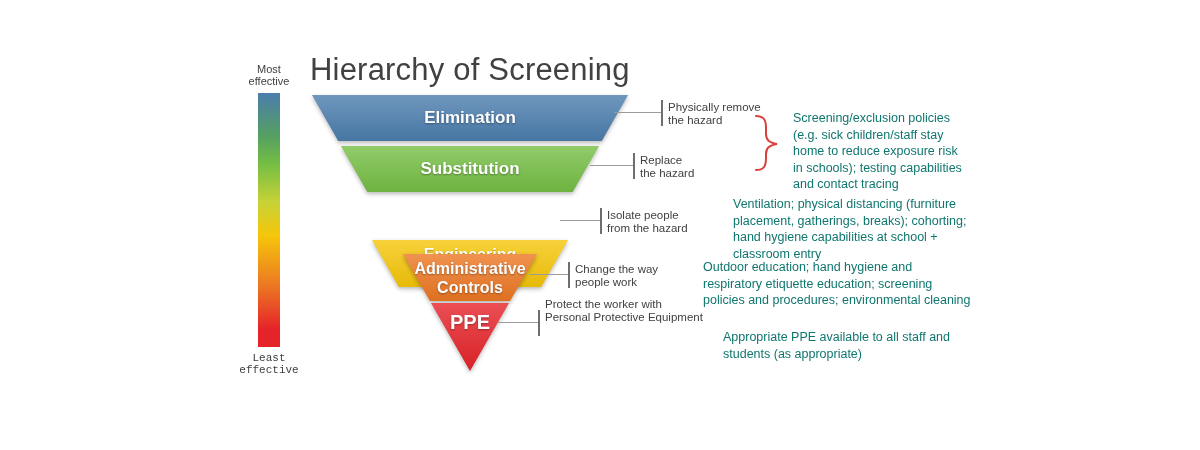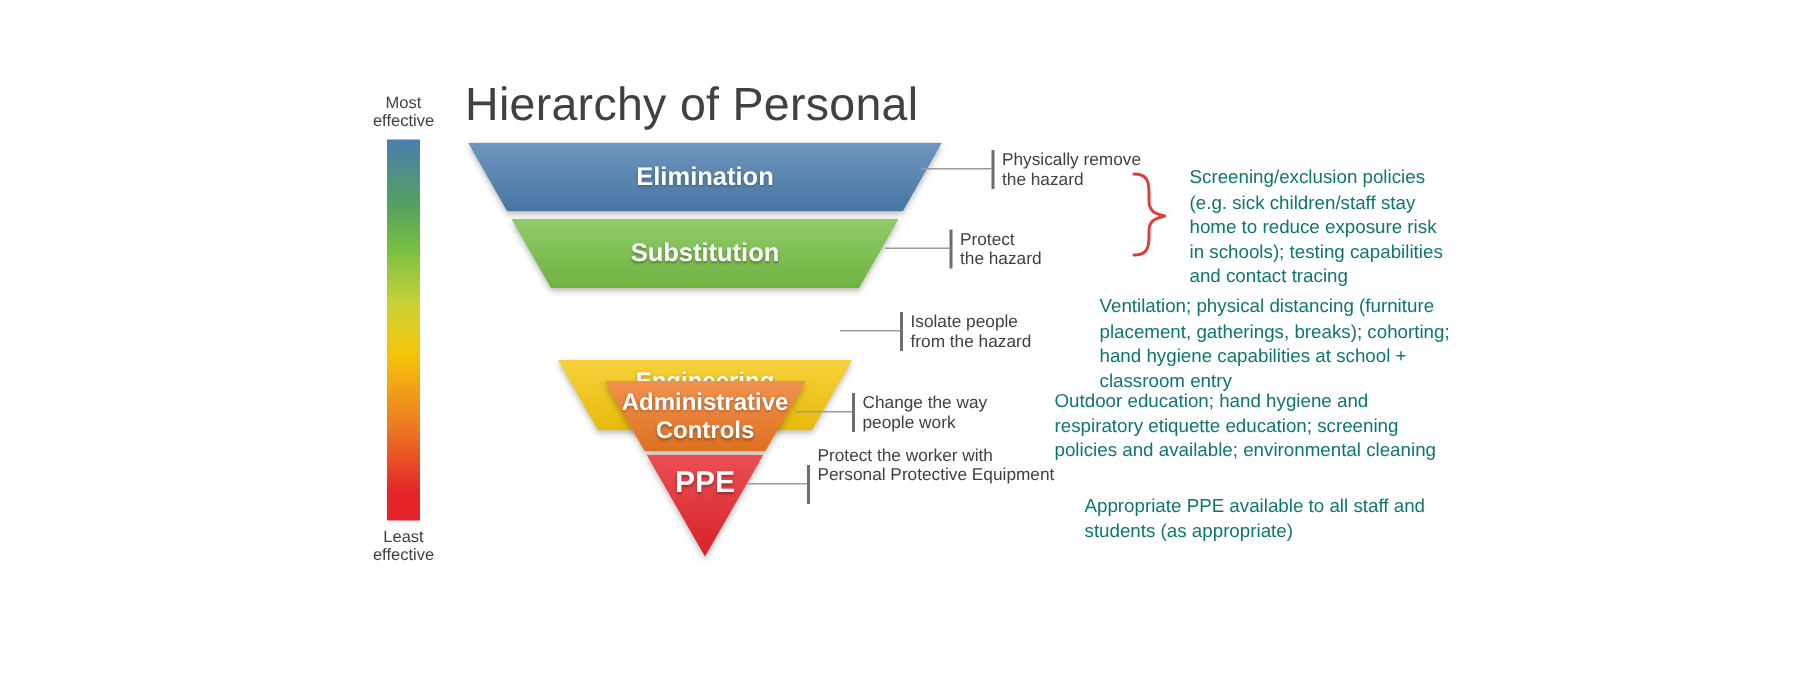--- a/index.html
+++ b/index.html
@@ -31,21 +31,21 @@
   }
   .scale-label {
     position: absolute;
     width: 64px;
     text-align: center;
     font-size: 11px;
     line-height: 12px;
     color: #414042;
   }
   .scale-top { left: 237px; top: 63px; }
-  .scale-bottom { left: 237px; top: 352px; }
+  .scale-bottom { left: 237px; top: 352px; font-family: Liberation Mono, monospace; }
 
   
   .band-wrap { position: absolute; filter: drop-shadow(0 2px 2px rgba(0,0,0,0.28)); }
   .band {
     width: 100%; height: 100%;
     display: flex; align-items: center; justify-content: center;
     text-align: center;
     color: #ffffff;
     font-weight: bold;
     text-shadow: 0 1px 2px rgba(0,0,0,0.35);
@@ -85,21 +85,21 @@
     line-height: 16.5px;
     color: #0f766e;
   }
   .brace { position: absolute; left: 751px; top: 112px; }
 </style>
 </head>
 <body>
 
 <div class="canvas">
 
-  <div class="page-title">Hierarchy of Personal</div>
+  <div class="page-title">Hierarchy of Screening</div>
 
   <div class="scale-label scale-top pre">Most
 effective</div>
   <div class="grad-bar" style="background: linear-gradient(180deg, #4b7dad 0%, #55a061 17%, #75be44 28%, #c8d237 43%, #f5c60a 56%, #ec7723 76%, #e52329 93%);"></div>
   <div class="scale-label scale-bottom pre">Least
 effective</div>
 
   <div class="band-wrap wrap-1">
     <div class="band lvl-1" style="background: rgb(75, 125, 173);">
       <span class="band-label pre">Elimination</span>
@@ -128,21 +128,21 @@
     </div>
   </div>
 
   <div class="h-line" style="left:614px; top:112px; width:47px;"></div>
   <div class="v-tick" style="left:661px; top:100px;"></div>
   <div class="desc pre" style="left:668px; top:101px;">Physically remove
 the hazard</div>
 
   <div class="h-line" style="left:590px; top:165px; width:43px;"></div>
   <div class="v-tick" style="left:633px; top:153px;"></div>
-  <div class="desc pre" style="left:640px; top:154px;">Protect
+  <div class="desc pre" style="left:640px; top:154px;">Replace
 the hazard</div>
 
   <div class="h-line" style="left:560px; top:220px; width:40px;"></div>
   <div class="v-tick" style="left:600px; top:208px;"></div>
   <div class="desc pre" style="left:607px; top:209px;">Isolate people
 from the hazard</div>
 
   <div class="h-line" style="left:530px; top:274px; width:38px;"></div>
   <div class="v-tick" style="left:568px; top:262px;"></div>
   <div class="desc pre" style="left:575px; top:263px;">Change the way
@@ -161,17 +161,17 @@
 (e.g. sick children/staff stay
 home to reduce exposure risk
 in schools); testing capabilities
 and contact tracing</div>
   <div class="note pre" style="left:733px; top:196px;">Ventilation; physical distancing (furniture
 placement, gatherings, breaks); cohorting;
 hand hygiene capabilities at school +
 classroom entry</div>
   <div class="note pre" style="left:703px; top:259px;">Outdoor education; hand hygiene and
 respiratory etiquette education; screening
-policies and available; environmental cleaning</div>
+policies and procedures; environmental cleaning</div>
   <div class="note pre" style="left:723px; top:329px;">Appropriate PPE available to all staff and
 students (as appropriate)</div>
 
 </div>
 
 </body></html>

